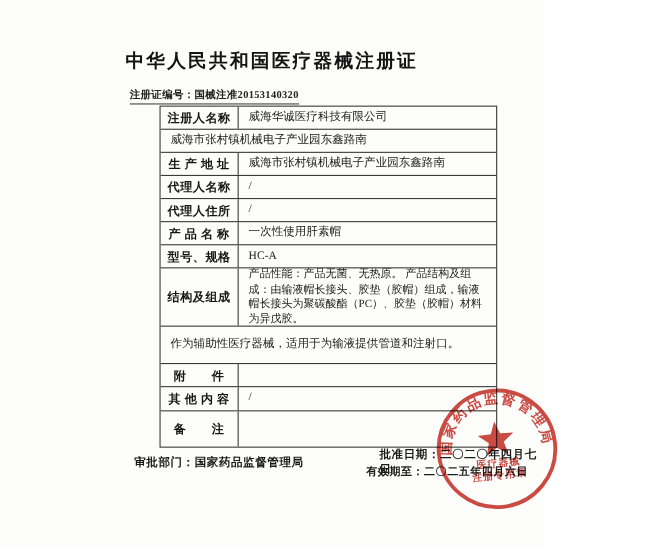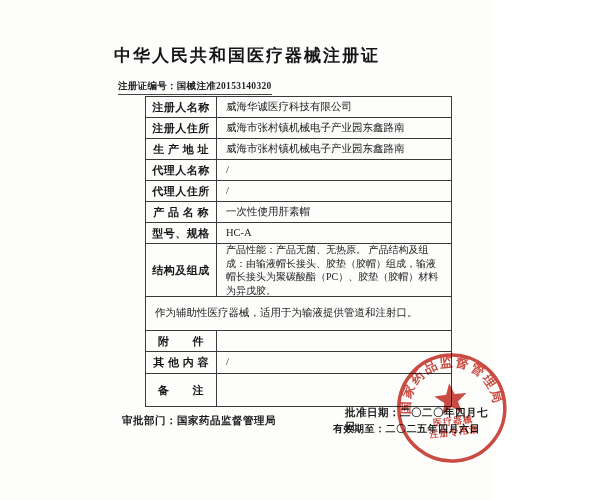--- a/index.html
+++ b/index.html
@@ -72,21 +72,20 @@
   <div class="doc-title">中华人民共和国医疗器械注册证</div>
 
   <div class="cert-no-line">注册证编号：国械注准20153140320</div>
 
   <div class="cert-table">
     <div class="t-row" style="height:21px">
       <div class="cell-label">注册人名称</div>
       <div class="cell-value">威海华诚医疗科技有限公司</div>
     </div>
     <div class="t-row" style="height:21px">
-      <div class="cell-label">注册人住所</div>
       <div class="cell-value">威海市张村镇机械电子产业园东鑫路南</div>
     </div>
     <div class="t-row" style="height:21px">
       <div class="cell-label">生 产 地 址</div>
       <div class="cell-value">威海市张村镇机械电子产业园东鑫路南</div>
     </div>
     <div class="t-row" style="height:21px">
       <div class="cell-label">代理人名称</div>
       <div class="cell-value">/</div>
     </div>

